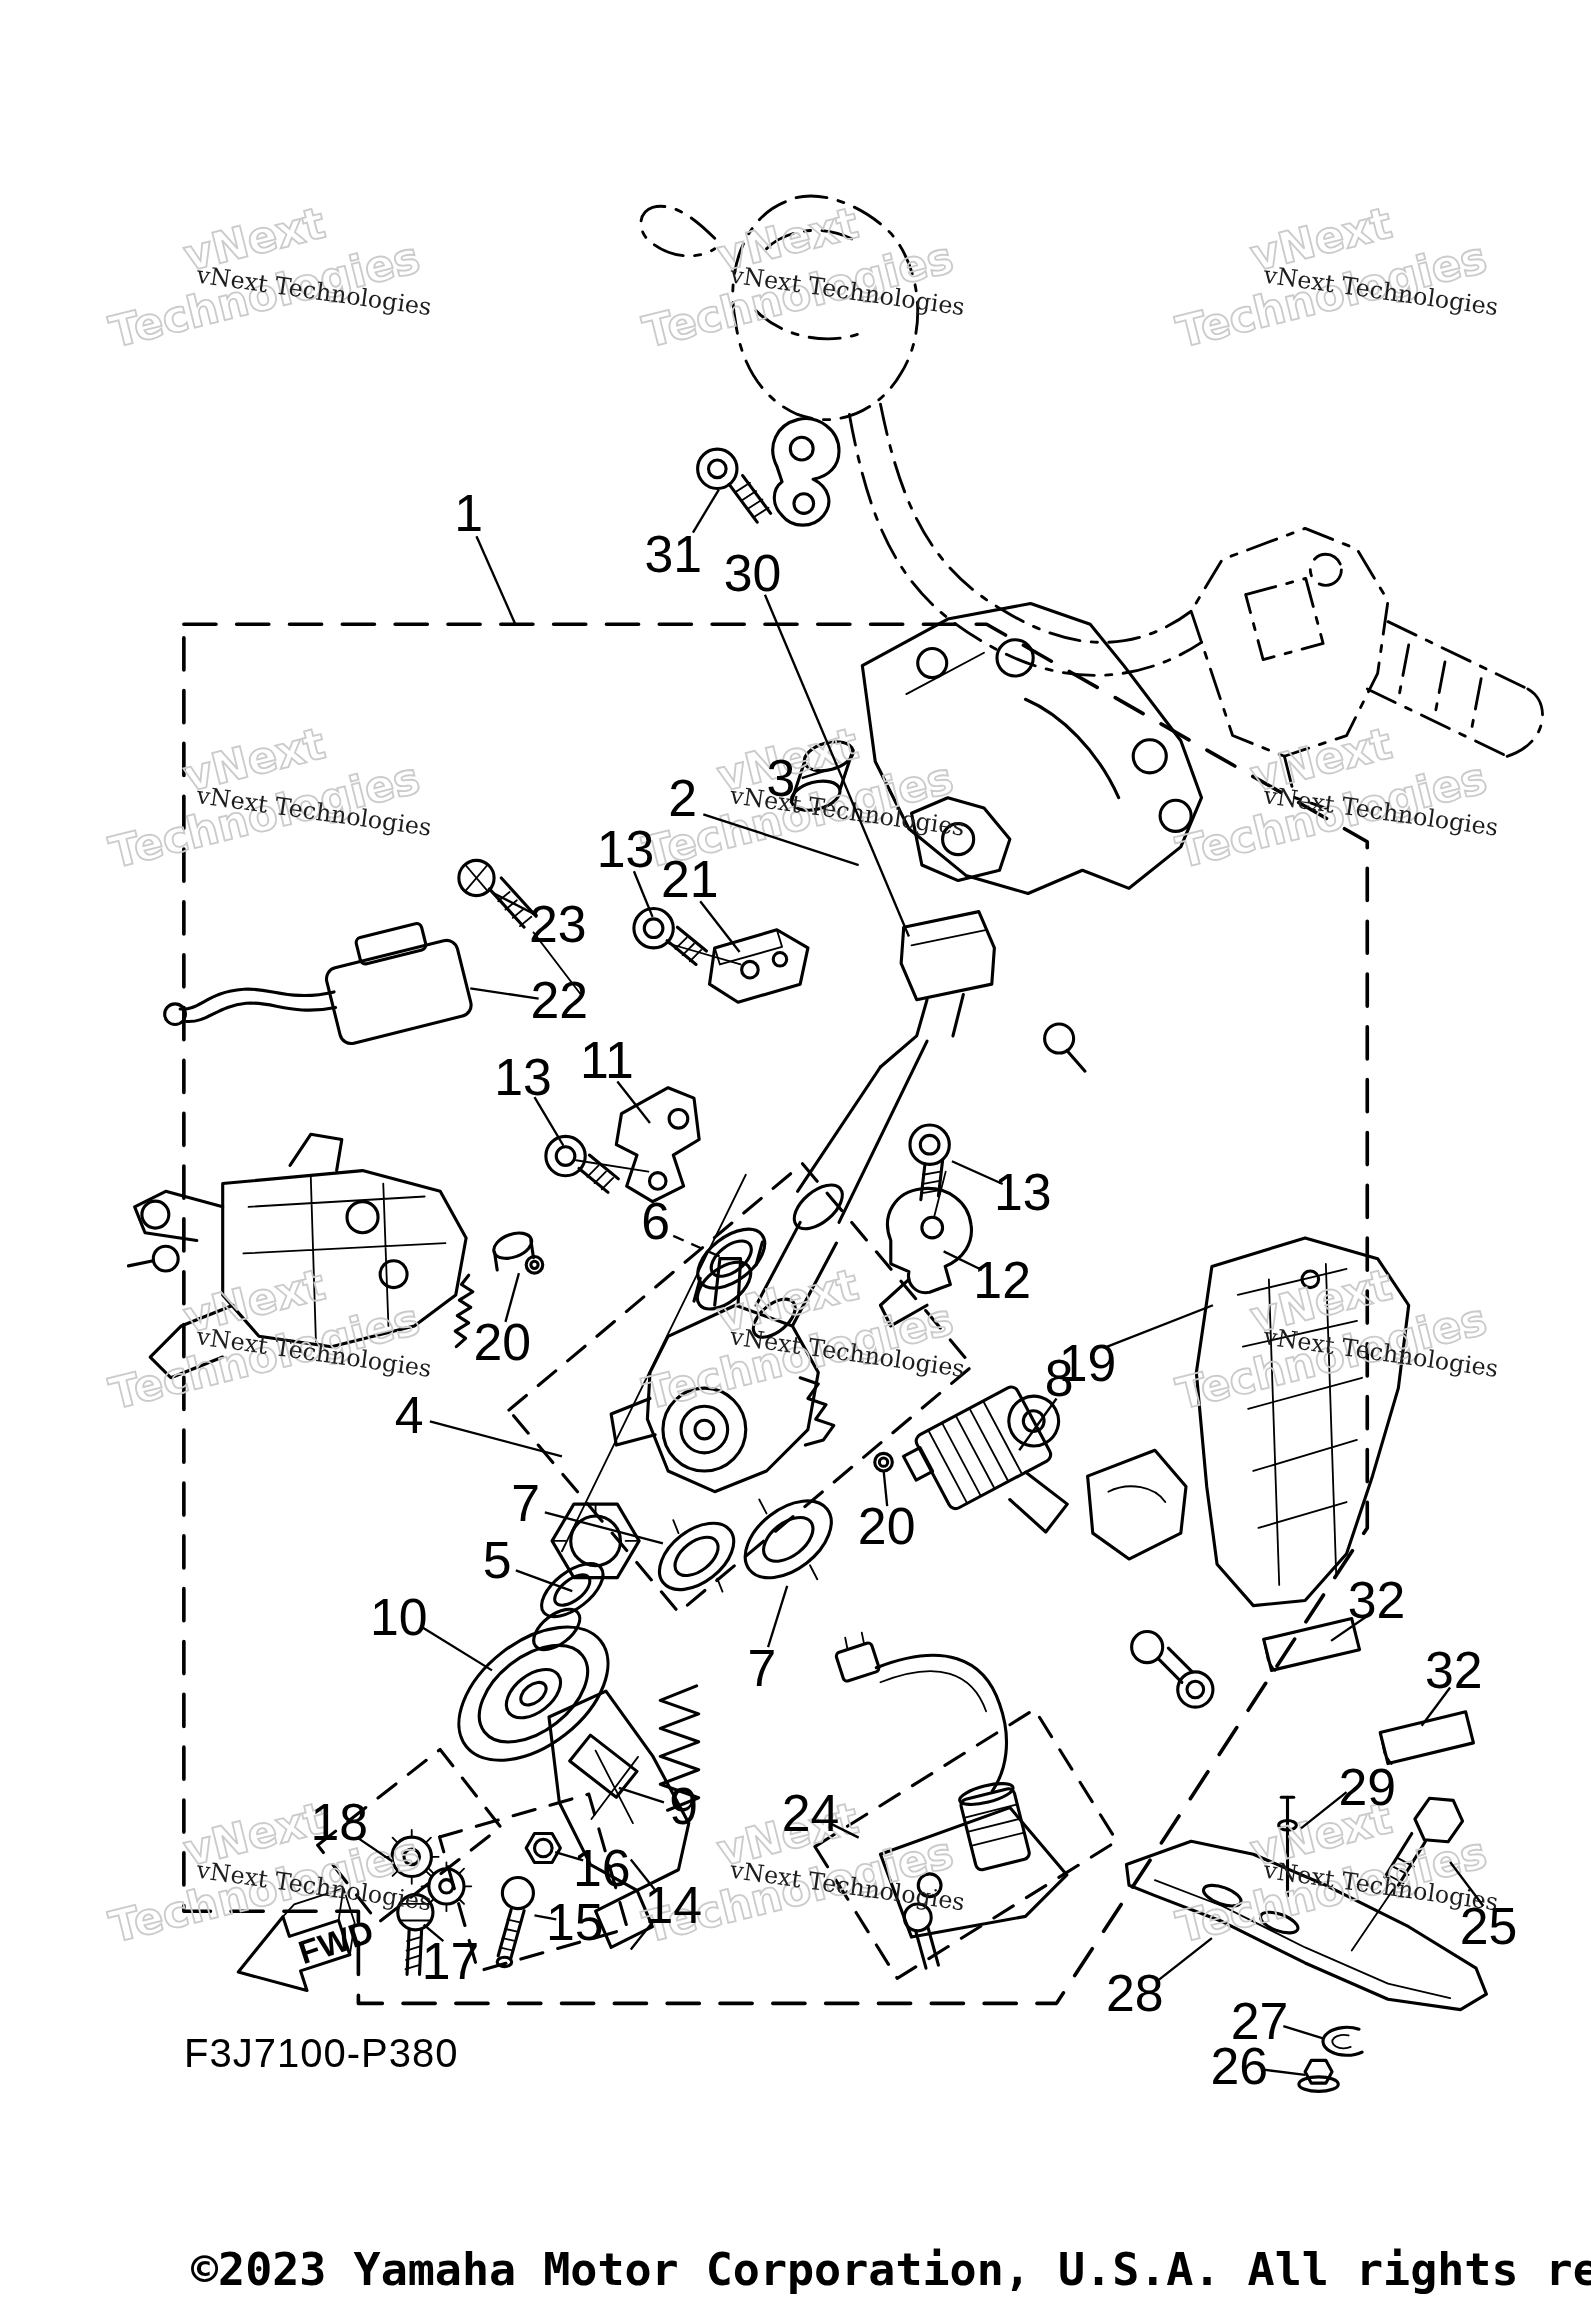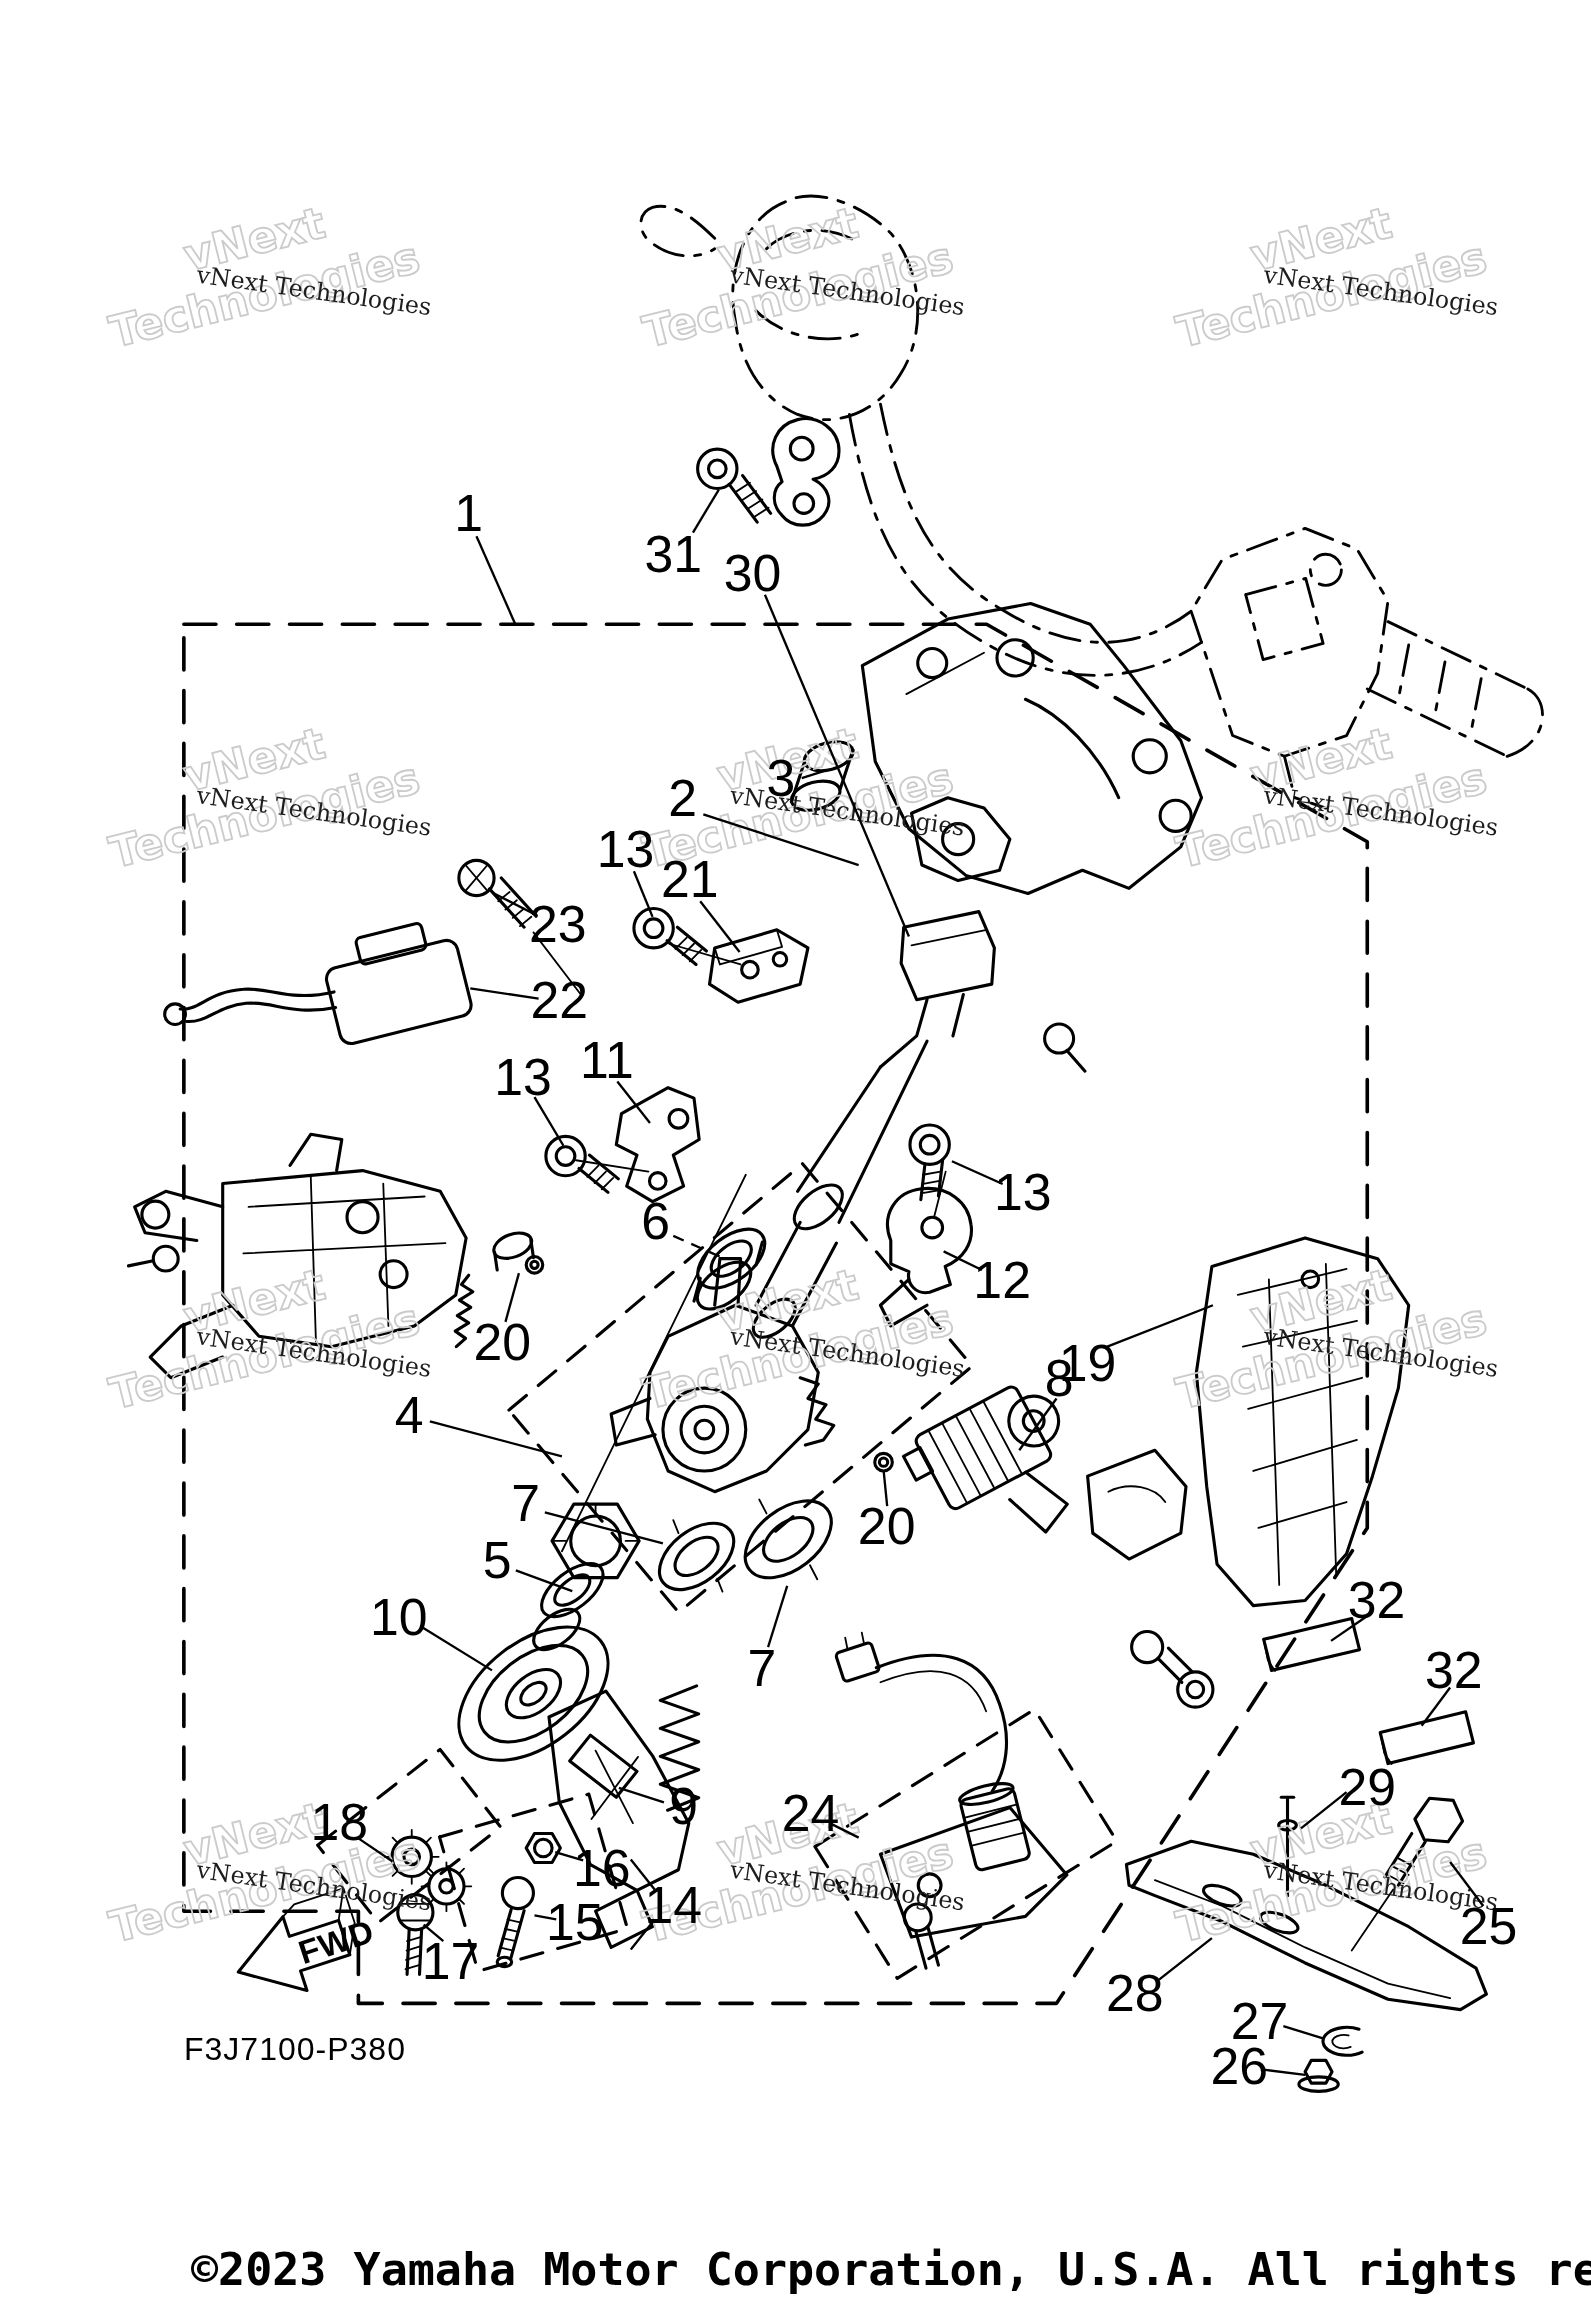--- a/index.html
+++ b/index.html
@@ -2,21 +2,21 @@
 <html style="font-size:8.3px"><head>
 <meta charset="utf-8">
 <style>
   html,body{margin:0;padding:0;background:#fff;}
   .page{position:relative;width:1591px;height:2307px;background:#fff;overflow:hidden;
         font-family:"Liberation Sans",sans-serif;}
   .page svg{position:absolute;left:0;top:0;}
   .abs{position:absolute;white-space:pre;}
   #footer-copyright{left:191px;top:2243px;font-family:"DejaVu Sans Mono",monospace;
         font-weight:bold;font-size:45px;color:#000;letter-spacing:0px;width:1813px;}
-  #diagram-code{left:184px;top:2031px;font-size:32px;color:#000;letter-spacing:1px;}
+  #diagram-code{left:184px;top:2031px;font-size:40px;color:#000;letter-spacing:1px;}
   #fwd-label{left:294px;top:1936px;font-size:33px;font-weight:bold;color:#000;
         transform:rotate(-18deg);transform-origin:left top;letter-spacing:0.5px;}
   
   .art{stroke:#000;fill:none;stroke-width:6;stroke-linejoin:round;stroke-linecap:round;}
   .thin{stroke-width:3.5;}
   .phantom{stroke-dasharray:60 22 12 22;stroke-width:5.5;}
   .dashbox{stroke-dasharray:62 40;stroke-width:7;}
   .dashbox-sm{stroke-dasharray:44 30;stroke-width:6;}
   .leader{stroke:#000;stroke-width:4.5;fill:none;}
   .leader.dashed{stroke-dasharray:22 16;}

